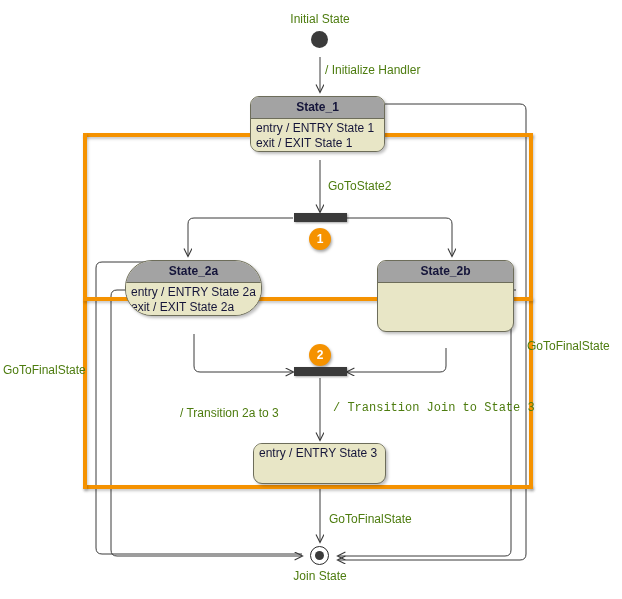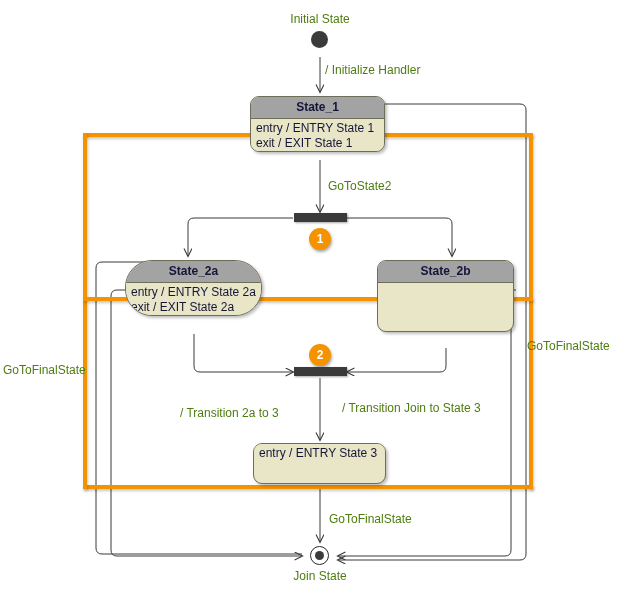--- a/index.html
+++ b/index.html
@@ -187,21 +187,21 @@
   </div>
 
   <div class="state" style="left:377px;top:260px;width:137px;height:72px;">
     <div class="hdr">State_2b</div>
   </div>
 
   <div class="badge" style="left:309px;top:344px;">2</div>
   <div class="bar" style="left:294px;top:367px;width:53px;"></div>
 
   <div class="lbl" style="left:180px;top:387px;margin-top:20px;">/ Transition 2a to 3</div>
-  <div class="lbl" style="left:342px;top:402px;">/ Transition Join to State 3</div>
+  <div class="lbl" style="left:333px;top:402px;font-family:Liberation Mono, monospace;">/ Transition Join to State 3</div>
 
   <div class="state" style="left:253px;top:443px;width:133px;height:41px;">
     <div class="body">
       <div>entry / ENTRY State 3</div>
     </div>
   </div>
 
   <div class="lbl" style="left:325px;top:64px;">/ Initialize Handler</div>
   <div class="lbl" style="left:3px;top:364px;">GoToFinalState</div>
   <div class="lbl" style="left:527px;top:340px;">GoToFinalState</div>

